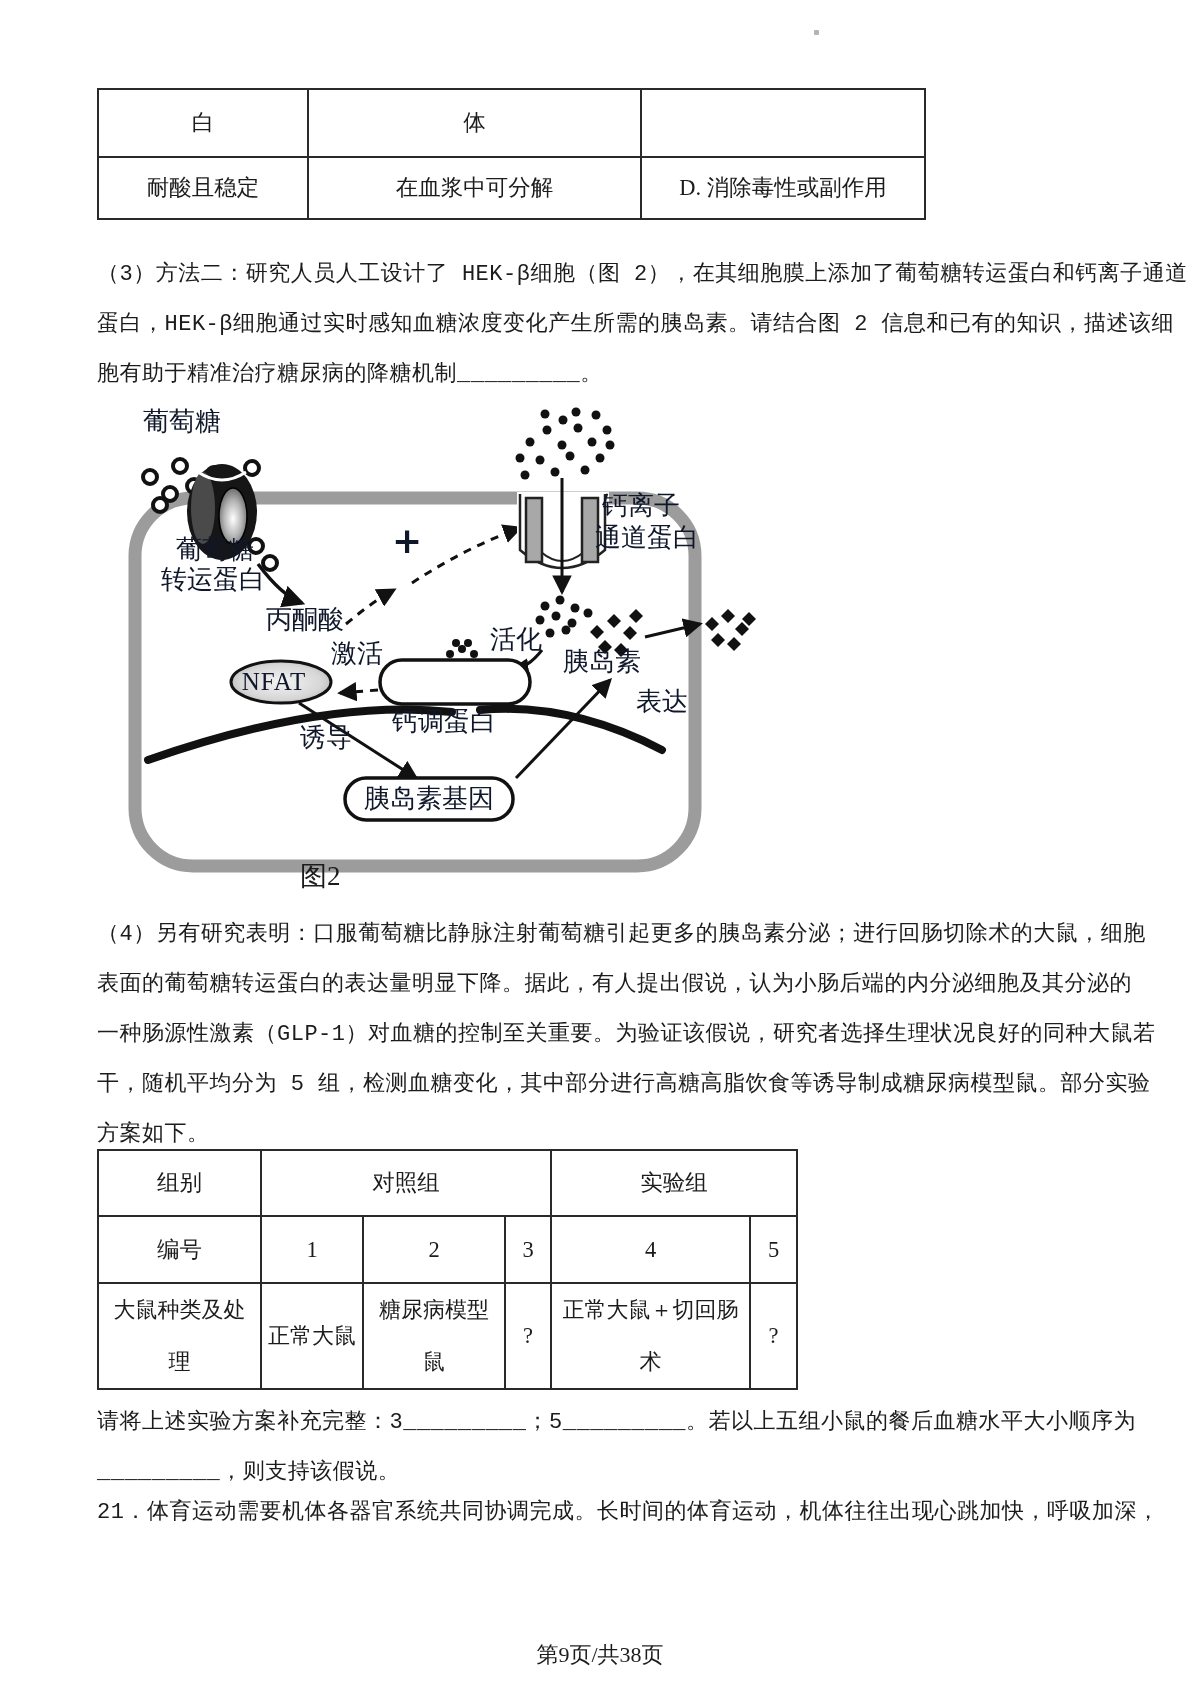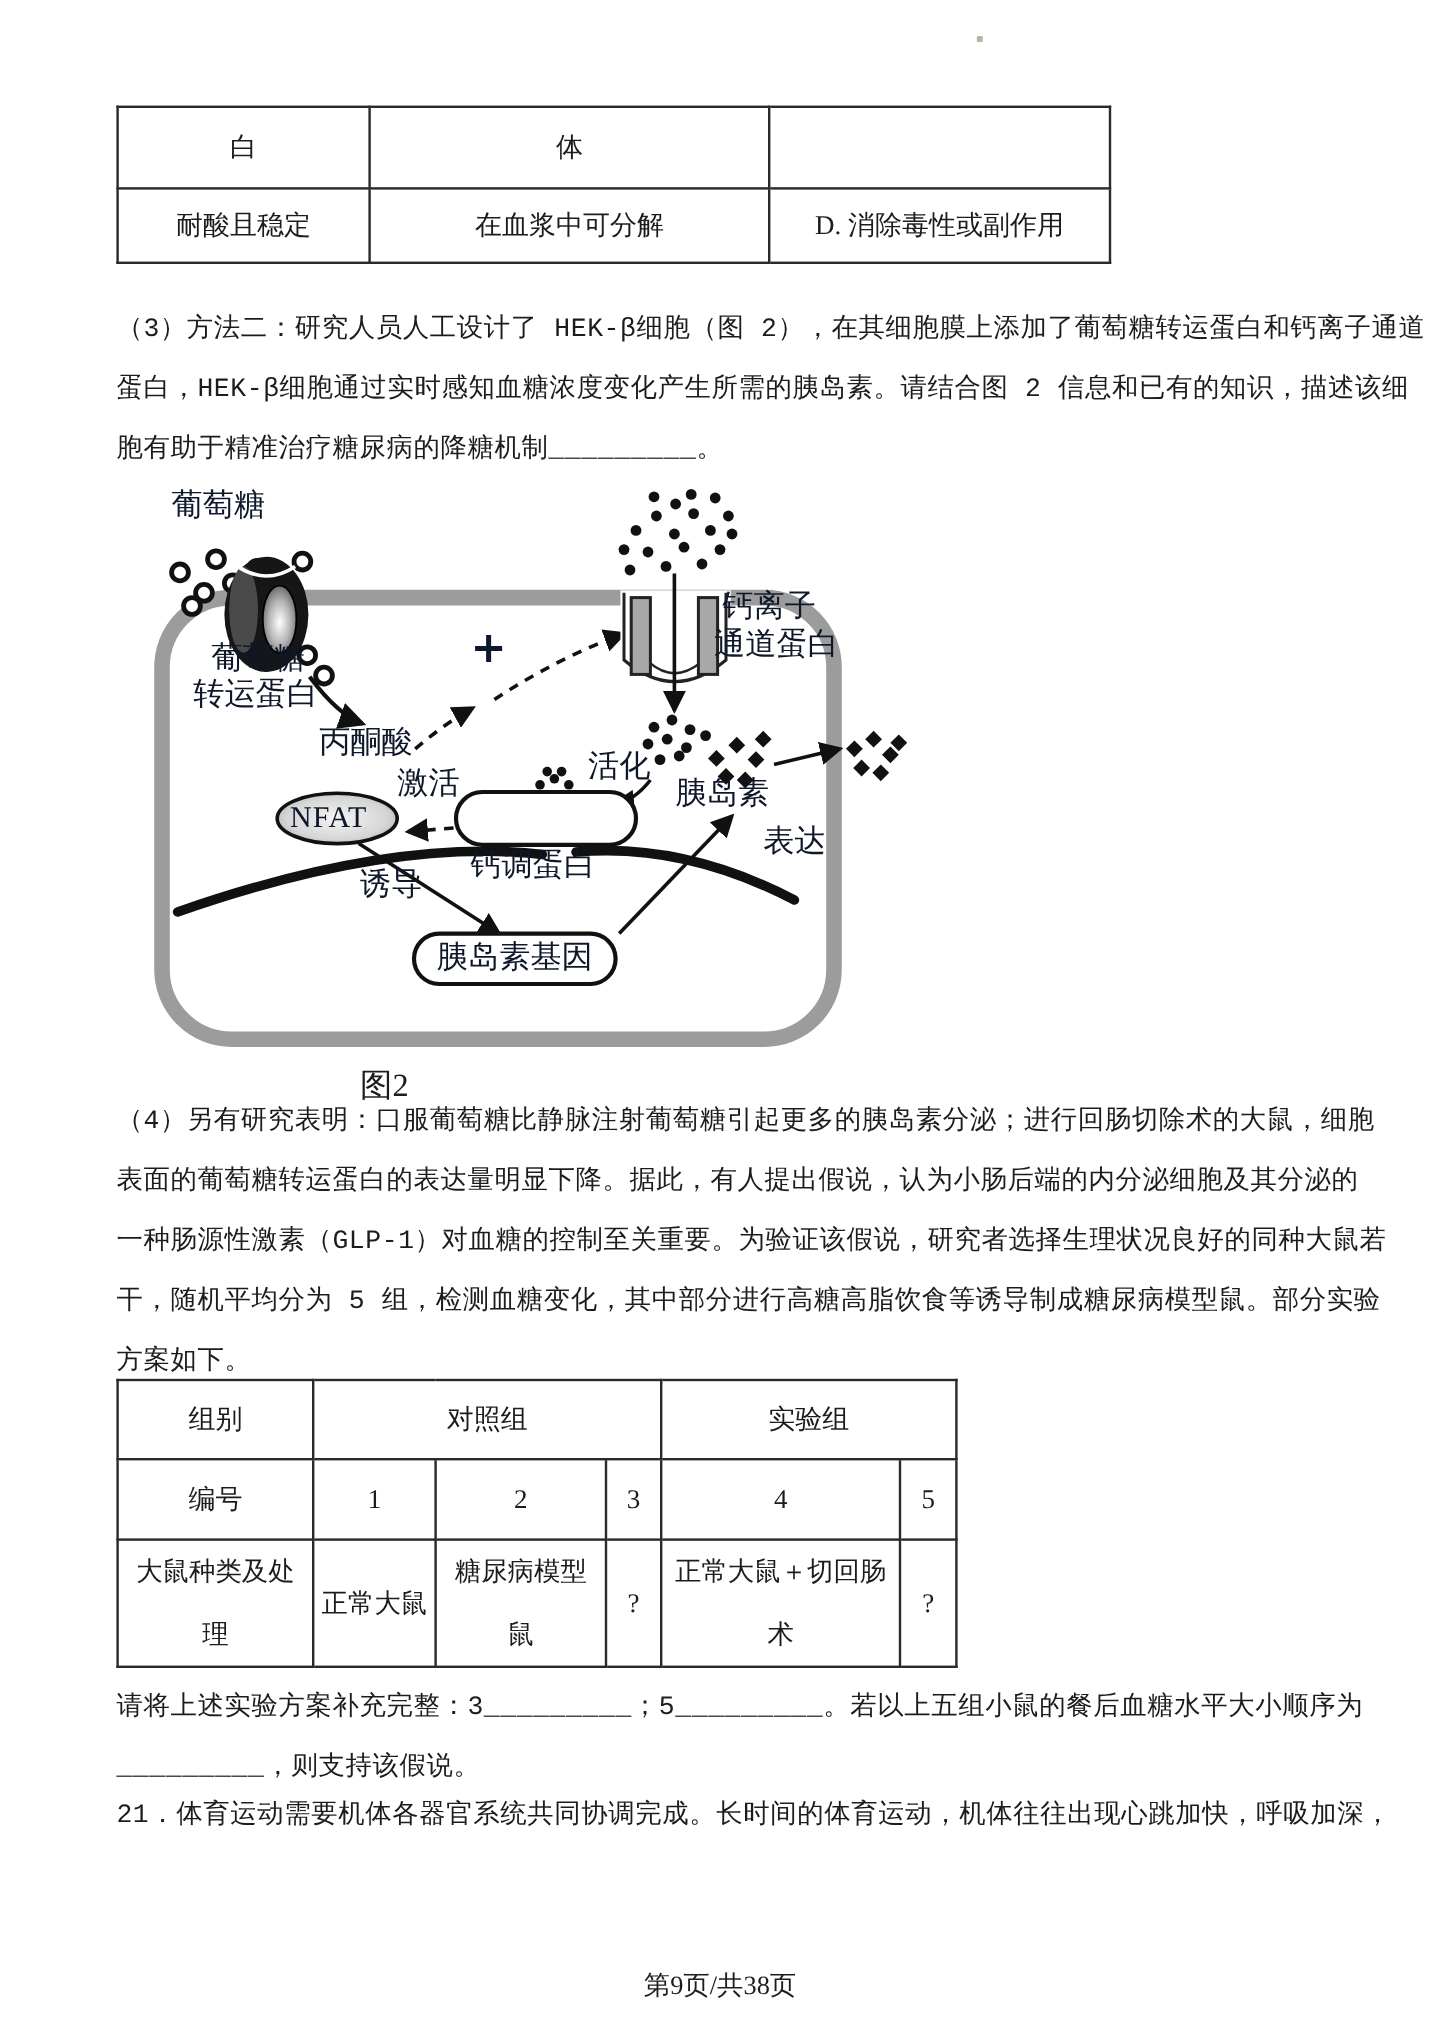--- a/index.html
+++ b/index.html
@@ -213,21 +213,21 @@
     <div class="dlabel" style="left:390px; top:226px;">活化</div>
     <div class="dlabel center" style="left:262px; top:268px; width:164px;margin-top:40px;">钙调蛋白</div>
     <div class="dlabel" style="left:231px; top:240px;">激活</div>
     <div class="dlabel nfat-label center" style="left:132px; top:269px; width:84px;">NFAT</div>
     <div class="dlabel" style="left:200px; top:324px;">诱导</div>
     <div class="dlabel center" style="left:245px; top:385px; width:168px;">胰岛素基因</div>
     <div class="dlabel" style="left:463px; top:248px;">胰岛素</div>
     <div class="dlabel" style="left:488px; top:288px;margin-left:48px;">表达</div>
   </div>
 
-  <div class="caption" style="left:300px; top:858px;margin-top:28px;">图2</div>
+  <div class="caption" style="left:300px; top:858px;">图2</div>
 
   <div class="para" style="top:910px">
     <div class="line">（4）另有研究表明：口服葡萄糖比静脉注射葡萄糖引起更多的胰岛素分泌；进行回肠切除术的大鼠，细胞</div>
     <div class="line">表面的葡萄糖转运蛋白的表达量明显下降。据此，有人提出假说，认为小肠后端的内分泌细胞及其分泌的</div>
     <div class="line">一种肠源性激素（GLP-1）对血糖的控制至关重要。为验证该假说，研究者选择生理状况良好的同种大鼠若</div>
     <div class="line">干，随机平均分为 5 组，检测血糖变化，其中部分进行高糖高脂饮食等诱导制成糖尿病模型鼠。部分实验</div>
     <div class="line">方案如下。</div>
   </div>
 
   <table class="doc" style="left:97px; top:1149px; width:699px;">

